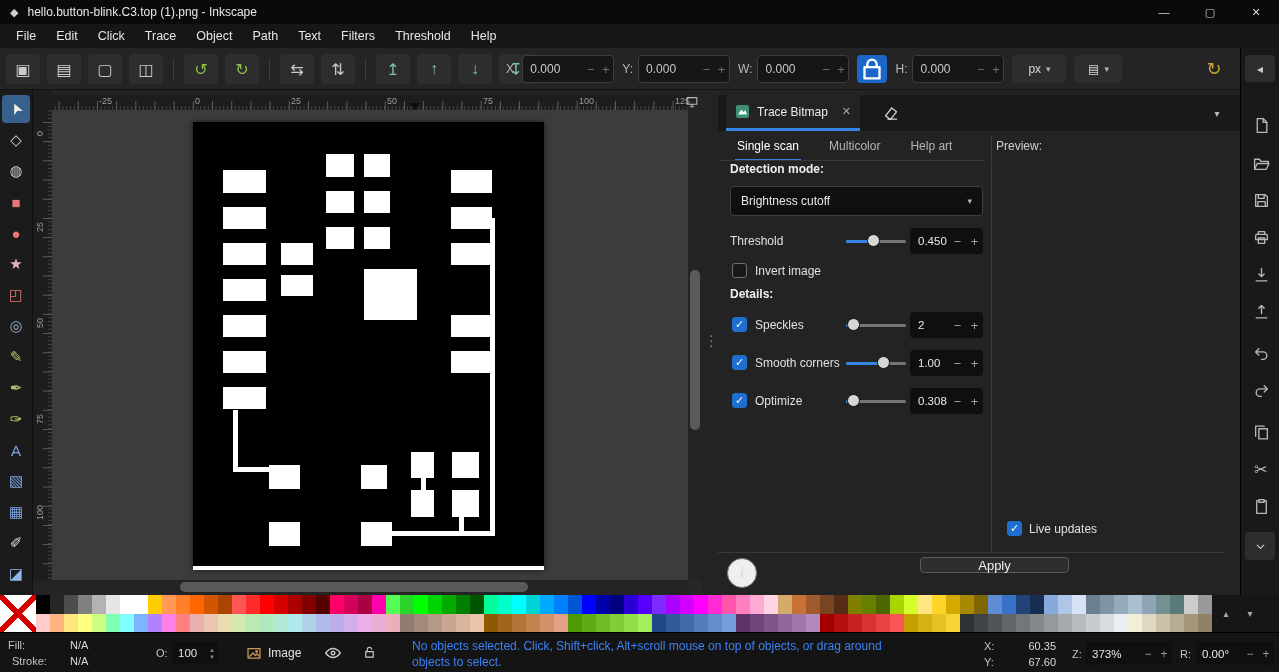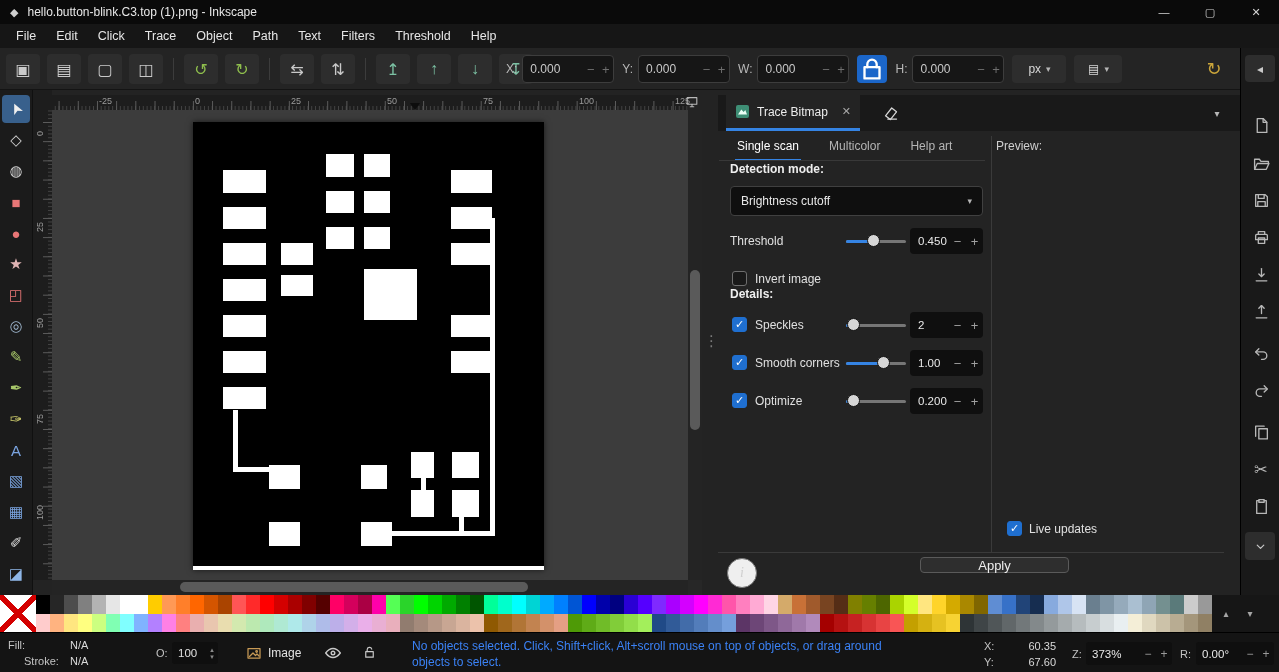--- a/index.html
+++ b/index.html
@@ -449,21 +449,21 @@
           <div class="track"></div>
           <div class="fill" style="width: 46%;"></div>
           <div class="knob" style="left: calc(46% - 6.5px);"></div>
         </div>
         <div class="spin">
           <span class="val">0.450</span>
           <span class="sbtn">−</span>
           <span class="sbtn">+</span>
         </div>
       </div>
-      <div class="drow" style="top: 168px; margin-top: 8px;">
+      <div class="drow" style="top: 168px;">
         <div class="cb"></div>
         <span class="dlabel" style="left: 37px;">Invert image</span>
       </div>
       <div class="drow" style="top: 222px;">
         <div class="cb on">✓</div>
         <span class="dlabel" style="left: 37px;">Speckles</span>
         <div class="slider">
           <div class="track"></div>
           <div class="fill" style="width: 13%;"></div>
           <div class="knob" style="left: calc(13% - 6.5px);"></div>
@@ -490,21 +490,21 @@
       </div>
       <div class="drow" style="top: 298px;">
         <div class="cb on">✓</div>
         <span class="dlabel" style="left: 37px;">Optimize</span>
         <div class="slider">
           <div class="track"></div>
           <div class="fill" style="width: 13%;"></div>
           <div class="knob" style="left: calc(13% - 6.5px);"></div>
         </div>
         <div class="spin">
-          <span class="val">0.200</span>
+          <span class="val">0.308</span>
           <span class="sbtn">−</span>
           <span class="sbtn">+</span>
         </div>
       </div>
     </div>
 
   <div id="sidebar">
     <div id="collapse-btn" class="flexc">◂</div>
     <div id="expand-btn" class="flexc" data-icon="chevron-down-lg">
         <svg viewBox="0 0 16 16">
@@ -756,21 +756,21 @@
           <div class="swatch" style="background: rgb(144, 128, 100);"></div>
         </div>
     </div>
     <div class="pal-arrow" id="pal-up">▴</div>
     <div class="pal-arrow" id="pal-down">▾</div>
   </div>
 
   <div id="statusbar">
     <span class="sb-lbl" style="left:8px;top:6px;">Fill:</span>
     <span class="sb-val" style="left:70px;top:6px;">N/A</span>
-    <span class="sb-lbl" style="left:24px;top:22px;">Stroke:</span>
+    <span class="sb-lbl" style="left:12px;top:22px;">Stroke:</span>
     <span class="sb-val" style="left:70px;top:22px;">N/A</span>
     <span class="sb-lbl" style="left:156px;top:14px;">O:</span>
     <div id="o-box">
       <span class="val">100</span>
       <span class="arrows">
           <span>▴</span>
           <span>▾</span>
         </span>
     </div>
     <span id="layer-icon" data-icon="image">

